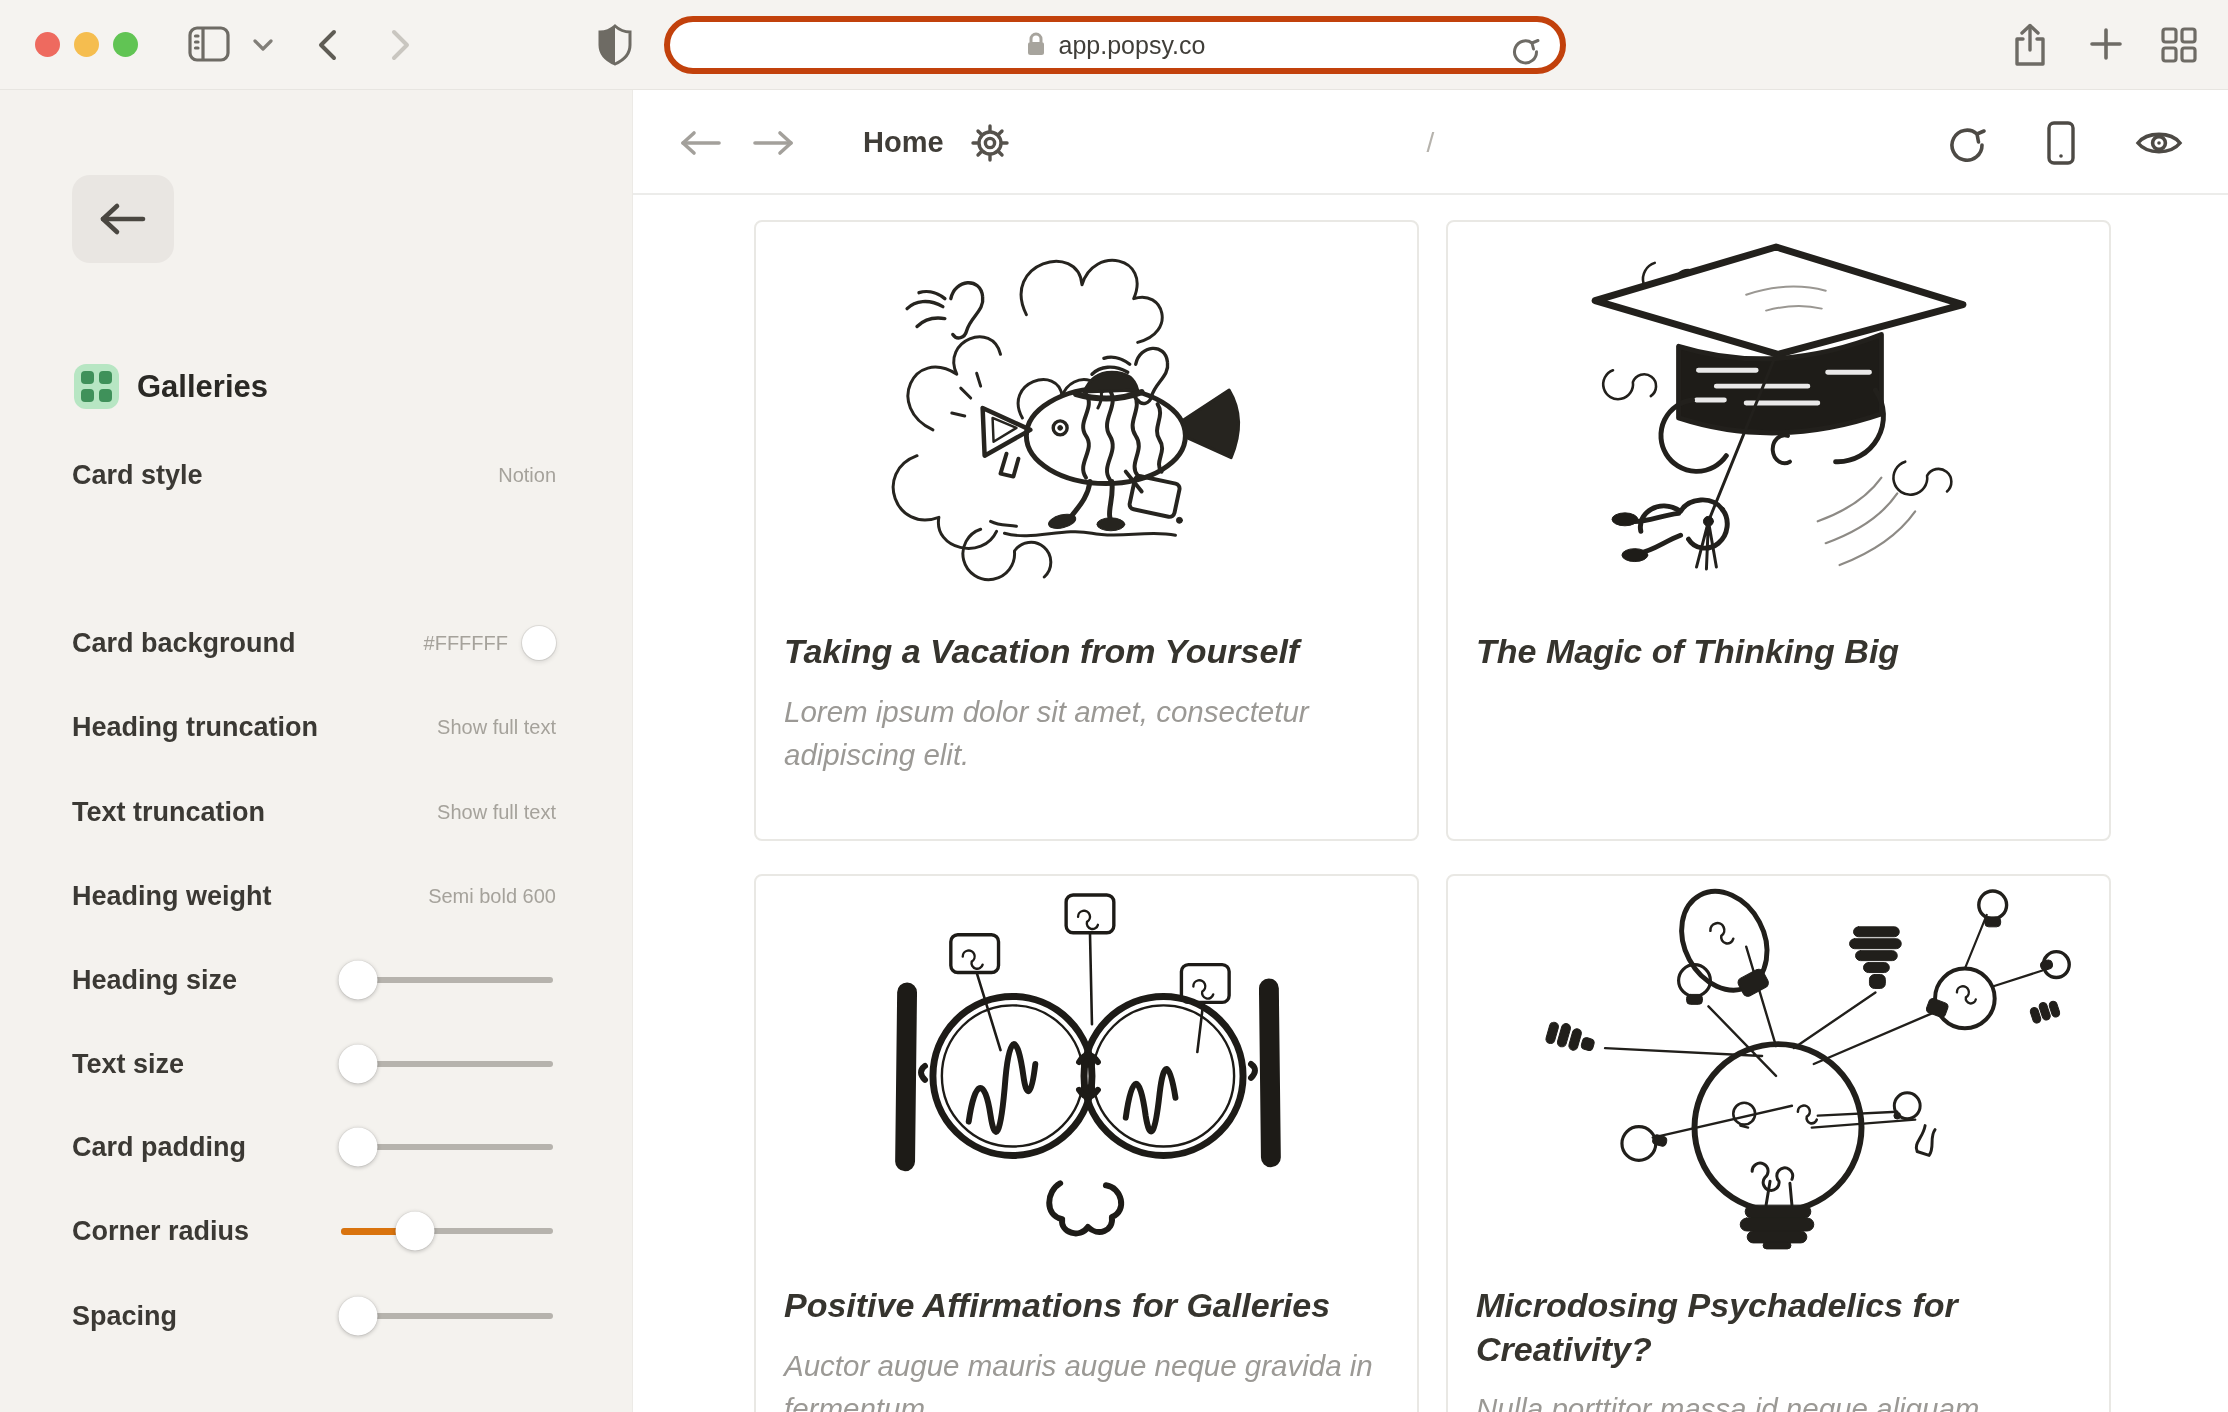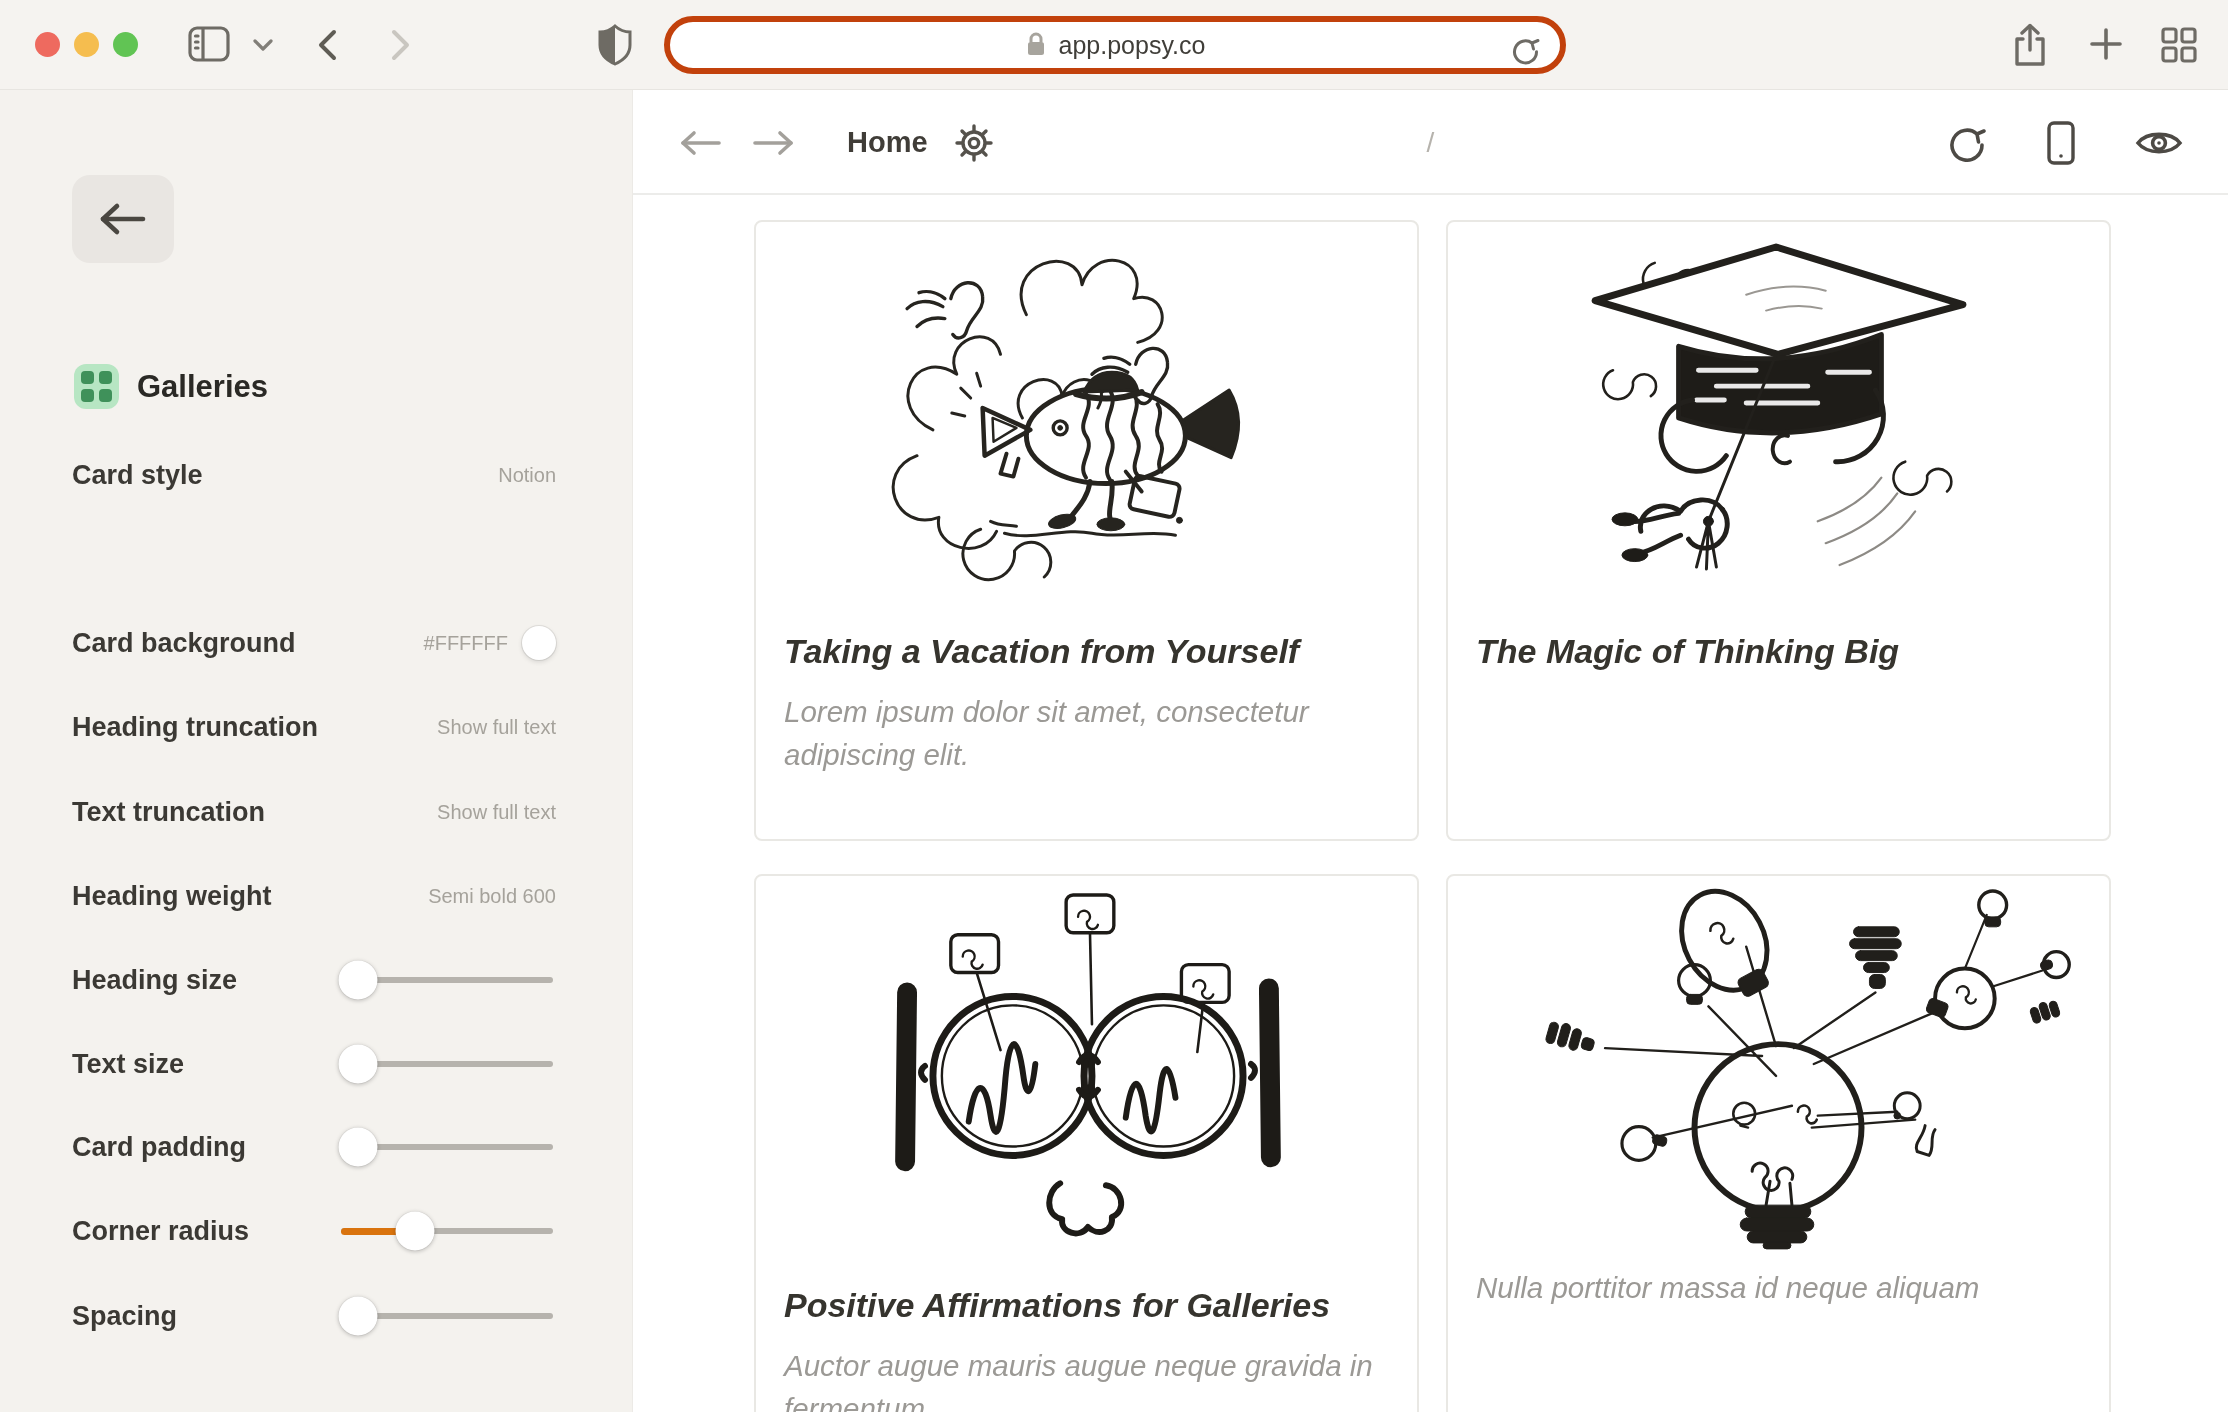--- a/index.html
+++ b/index.html
@@ -42,21 +42,21 @@
   .slider .track{position:absolute;left:0;right:0;top:50%;height:6px;margin-top:-3px;
     background:#b6b3ad;border-radius:3px;}
   .slider .fill{display:none;position:absolute;left:0;top:50%;height:7px;margin-top:-3.5px;
     width:var(--p,0%);background:var(--accent-orange);border-radius:3.5px;}
   .slider.filled .fill{display:block;}
   .slider .thumb{position:absolute;top:50%;left:var(--p,0%);width:39px;height:39px;border-radius:50%;
     background:#fff;transform:translate(-50%,-50%);box-shadow:0 1px 4px rgba(0,0,0,.25),0 0 0 .5px rgba(0,0,0,.06);}
   .main{position:relative;flex:1;background:#fff;}
   .ptoolbar{position:absolute;left:0;top:0;right:0;height:105px;border-bottom:2px solid #ececea;}
   .pt-left{position:absolute;left:44px;top:0;height:105px;display:flex;align-items:center;gap:24px;}
-  .pt-home{display:flex;align-items:center;gap:26px;margin-left:26px;cursor:pointer;}
+  .pt-home{display:flex;align-items:center;gap:26px;margin-left:42px;cursor:pointer;}
   .pt-home .t{font-size:29px;font-weight:600;color:#403d38;}
   .pt-path{position:absolute;left:0;right:0;top:0;height:105px;display:flex;align-items:center;
     justify-content:center;font-size:28px;color:#b6b3ad;}
   .pt-right{position:absolute;right:44px;top:0;height:105px;display:flex;align-items:center;gap:58px;}
   .icbtn{display:flex;align-items:center;justify-content:center;cursor:pointer;}
   .cards{position:absolute;left:121px;top:130px;display:grid;
     grid-template-columns:665px 665px;column-gap:27px;row-gap:33px;}
   .card{width:665px;height:621px;background:#fff;border:2px solid var(--card-border);
     border-radius:8px;overflow:hidden;cursor:pointer;font-style:italic;}
   .card .img{width:100%;height:374px;display:flex;align-items:center;justify-content:center;}
@@ -470,18 +470,19 @@
               <path stroke-width="2.6" d="M352,236 a6,6 0 1 1 9,5 a5,5 0 1 0 10,3"></path>
               <g fill="#211f1b">
                   <rect x="299" y="330" width="66" height="13" rx="6.5"></rect>
                   <rect x="294" y="343" width="74" height="13" rx="6.5"></rect>
                   <rect x="301" y="356" width="60" height="12" rx="6"></rect>
                   <rect x="317" y="367" width="28" height="7" rx="3.5"></rect>
                 </g>
             </g>
           </svg>
         </div>
+        <div class="title">Microdosing Psychadelics for Creativity?</div>
         <div class="body">Nulla porttitor massa id neque aliquam</div>
       </div>
 
     </div>
   </div>
 </div>
 
 </body></html>

